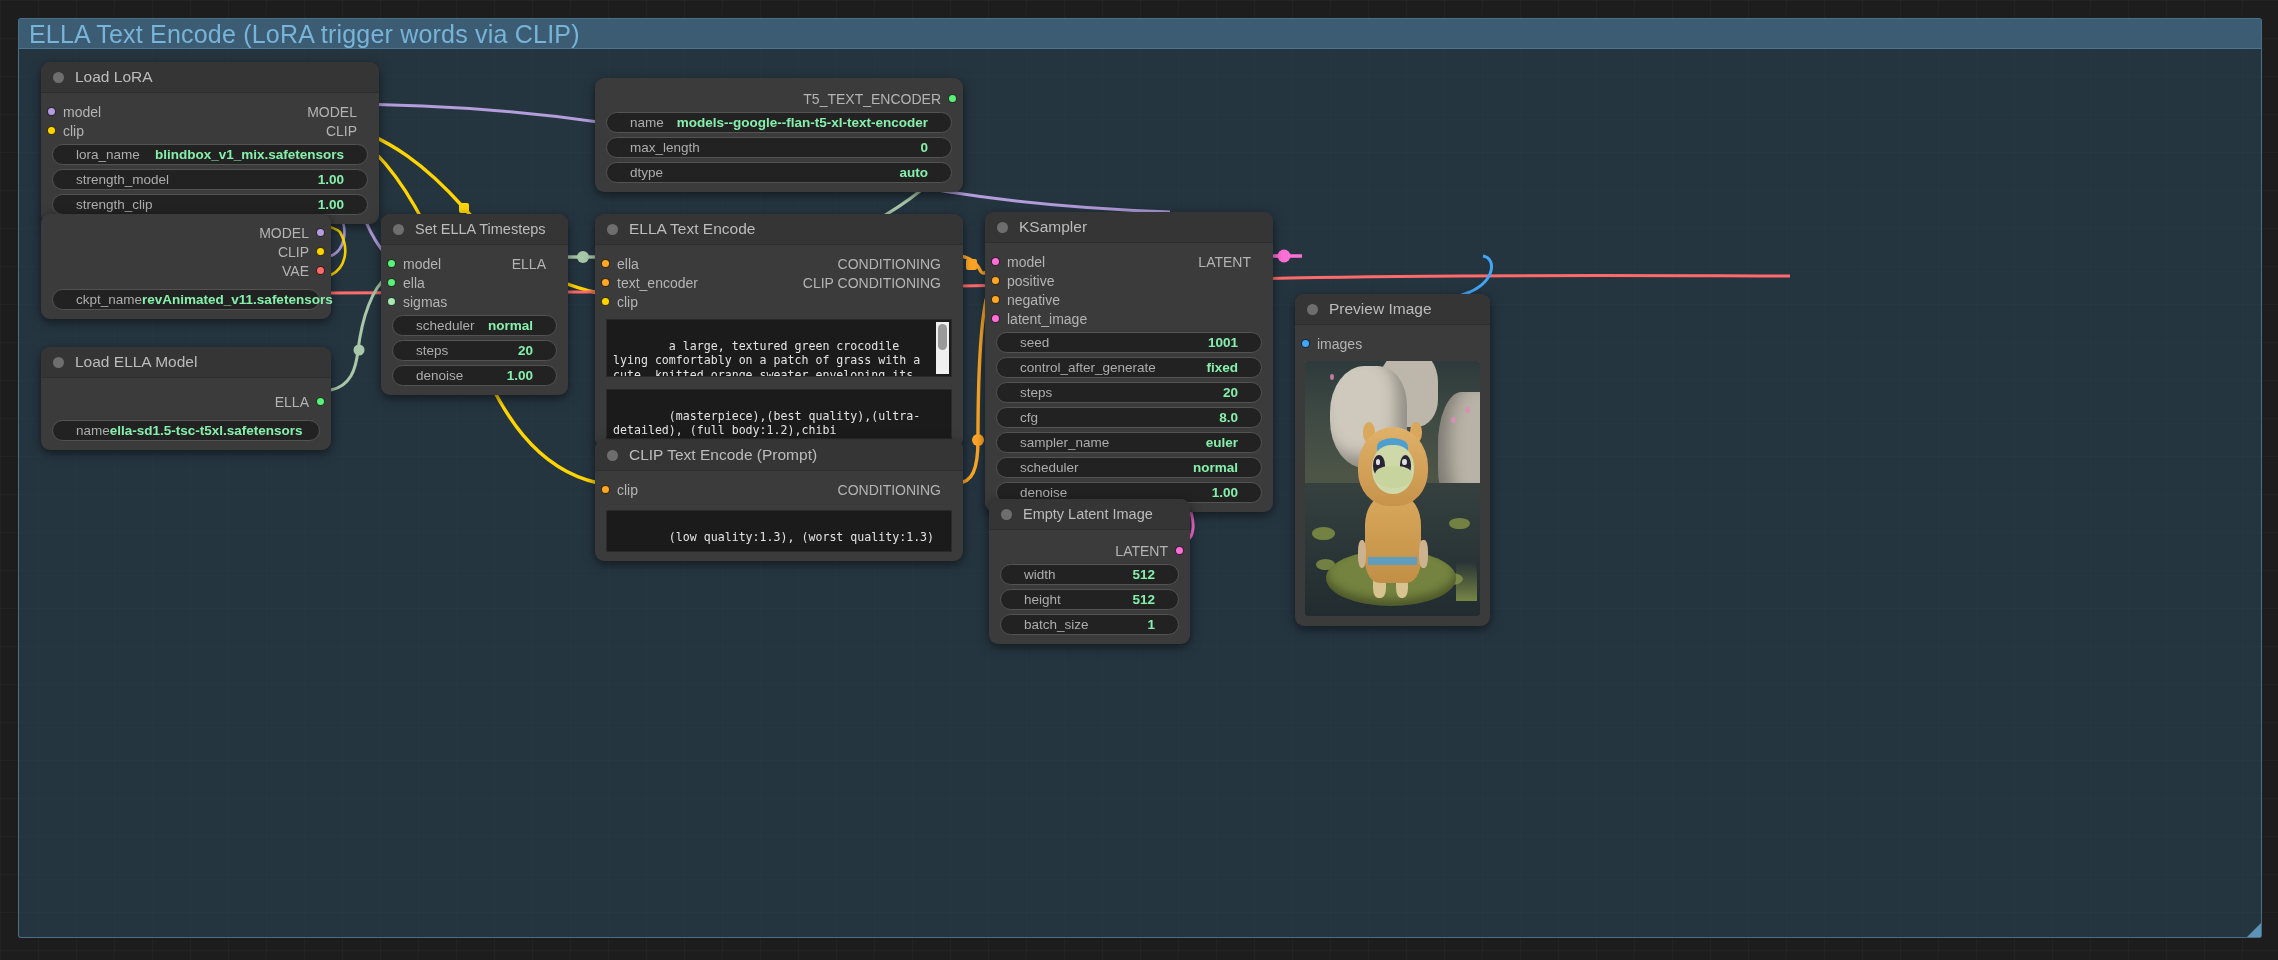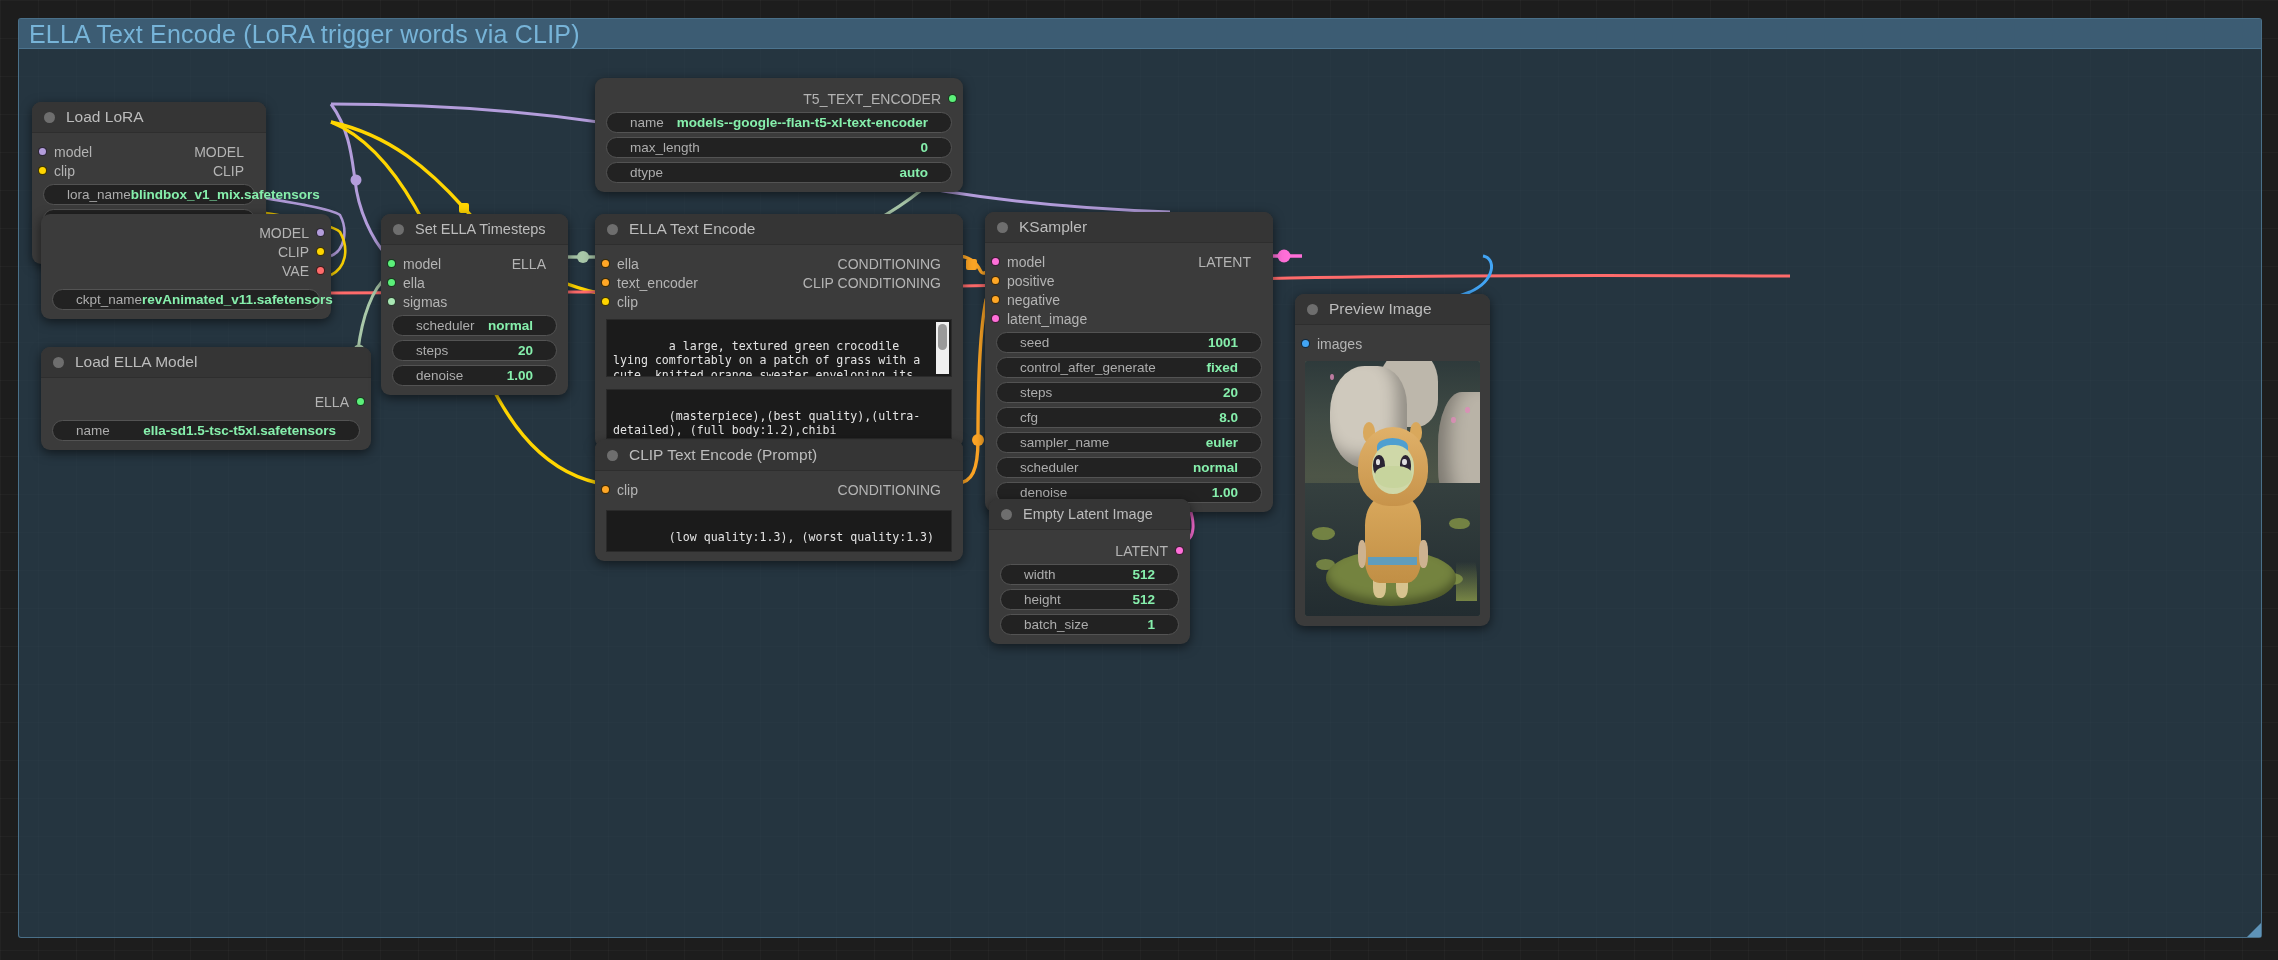--- a/index.html
+++ b/index.html
@@ -159,21 +159,21 @@
     <circle cx="978" cy="440" r="6" fill="#ffa726"></circle>
 
     <path d="M1182,541 C1196,541 1196,520 1186,500 C1172,470 1160,440 1055,360 C1020,330 1000,316 992,311" stroke="#ff6fd8" stroke-width="3" fill="none"></path>
 
     <path d="M1266,256 L1302,256" stroke="#ff6fd8" stroke-width="3.4" fill="none"></path>
     <circle cx="1284" cy="256" r="6.5" fill="#ff6fd8"></circle>
 
     <path d="M1483,256 C1496,258 1496,280 1470,292 C1420,312 1350,330 1303,338" stroke="#42a5f5" stroke-width="3" fill="none"></path>
   </svg>
 
-  <div class="node" style="left:32px;top:62px;width:234px;margin-top:40px;">
+  <div class="node" style="left:41px;top:62px;width:338px;">
     <div class="ntitle">
       <span class="ndot"></span>
       <span class="tx">Load LoRA</span>
     </div>
     <div class="nbody">
       <div class="slot in">
         <span class="pin" style="background:#b39ddb"></span>
         <span class="lbl">model</span>
         <span class="pin" style="right:6px;background:#b39ddb"></span>
         <span class="lbl" style="position:absolute;right:22px;">MODEL</span>
@@ -221,21 +221,21 @@
       </div>
       <div class="w" style="margin-top:9px;">
         <span class="arL"></span>
         <span class="wl">ckpt_name</span>
         <span class="wv">revAnimated_v11.safetensors</span>
         <span class="arR"></span>
       </div>
     </div>
   </div>
 
-  <div class="node" style="left:41px;top:347px;width:330px;">
+  <div class="node" style="left:41px;top:347px;width:290px;">
     <div class="ntitle">
       <span class="ndot"></span>
       <span class="tx">Load ELLA Model</span>
     </div>
     <div class="nbody" style="padding-top:14px;">
       <div class="slot out">
         <span class="lbl">ELLA</span>
         <span class="pin" style="background:#5cf07a"></span>
       </div>
       <div class="w" style="margin-top:9px;">

